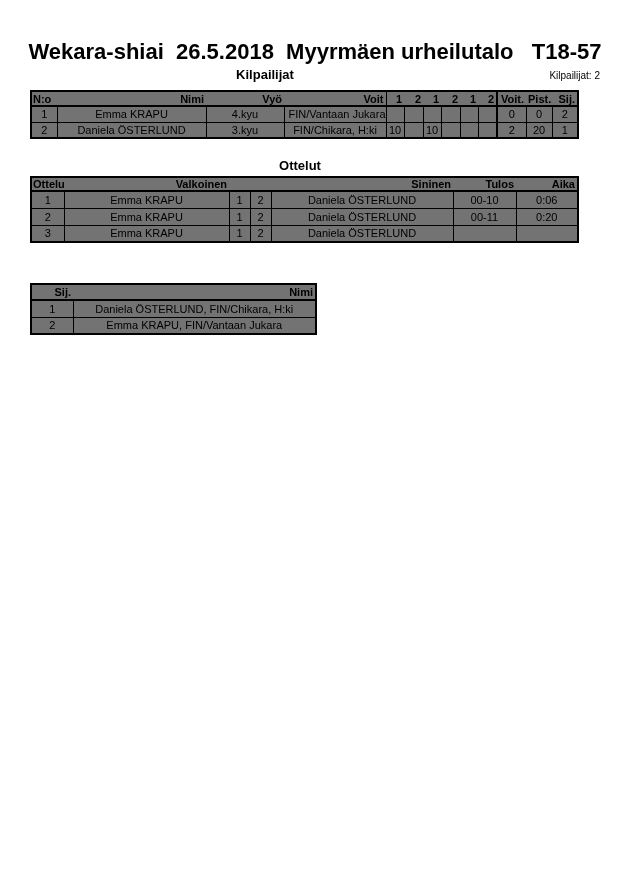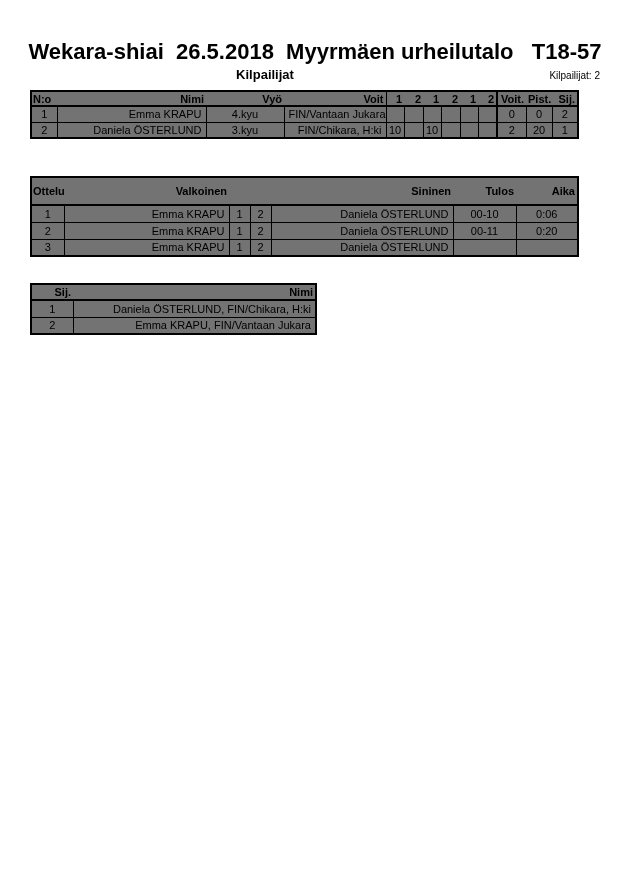--- a/index.html
+++ b/index.html
@@ -45,35 +45,35 @@
     padding: 0 2px;
     white-space: nowrap;
     text-align: right;
     overflow: visible;
   }
   .doc-table td {
     border: 1px solid #000;
     padding: 0 4px;
     white-space: nowrap;
     overflow: hidden;
-    text-align: right;
+    text-align: center;
   }
   .doc-table td.c-center { text-align: center; padding: 0 1px; }
   .doc-table th.h-left { text-align: left; padding-left: 1px; }
 
   
   #table-kilpailijat { left: 30px; top: 90px; width: 547px; }
   #table-kilpailijat tr.hdr { height: 15px; }
   #table-kilpailijat tr.row { height: 16px; }
   #table-kilpailijat th.sep-thin { border-left: 1px solid #000; }
   #table-kilpailijat th.sep-thick, #table-kilpailijat td.sep-thick { border-left: 2px solid #000; }
 
   
   #table-ottelut { left: 30px; top: 176px; width: 547px; }
-  #table-ottelut tr.hdr { height: 28px; }
+  #table-ottelut tr.hdr { height: 14px; }
   #table-ottelut tr.row { height: 17px; }
 
   
   #table-tulokset { left: 30px; top: 283px; width: 285px; }
   #table-tulokset tr.hdr { height: 16px; }
   #table-tulokset tr.row { height: 17px; }
 </style>
 </head>
 <body>
 
@@ -143,20 +143,21 @@
       <td class="c-center"></td>
       <td class="c-center"></td>
       <td class="c-center"></td>
       <td class="c-center sep-thick">2</td>
       <td class="c-center">20</td>
       <td class="c-center">1</td>
     </tr>
   </tbody>
     </table>
 
+  <div class="subtitle subtitle-ottelut">Ottelut</div>
 
   <table class="doc-table" id="table-ottelut">
     <colgroup>
       <col style="width:33px">
         <col style="width:165px">
         <col style="width:21px">
         <col style="width:21px">
       <col style="width:182px">
         <col style="width:63px">
         <col style="width:62px">

